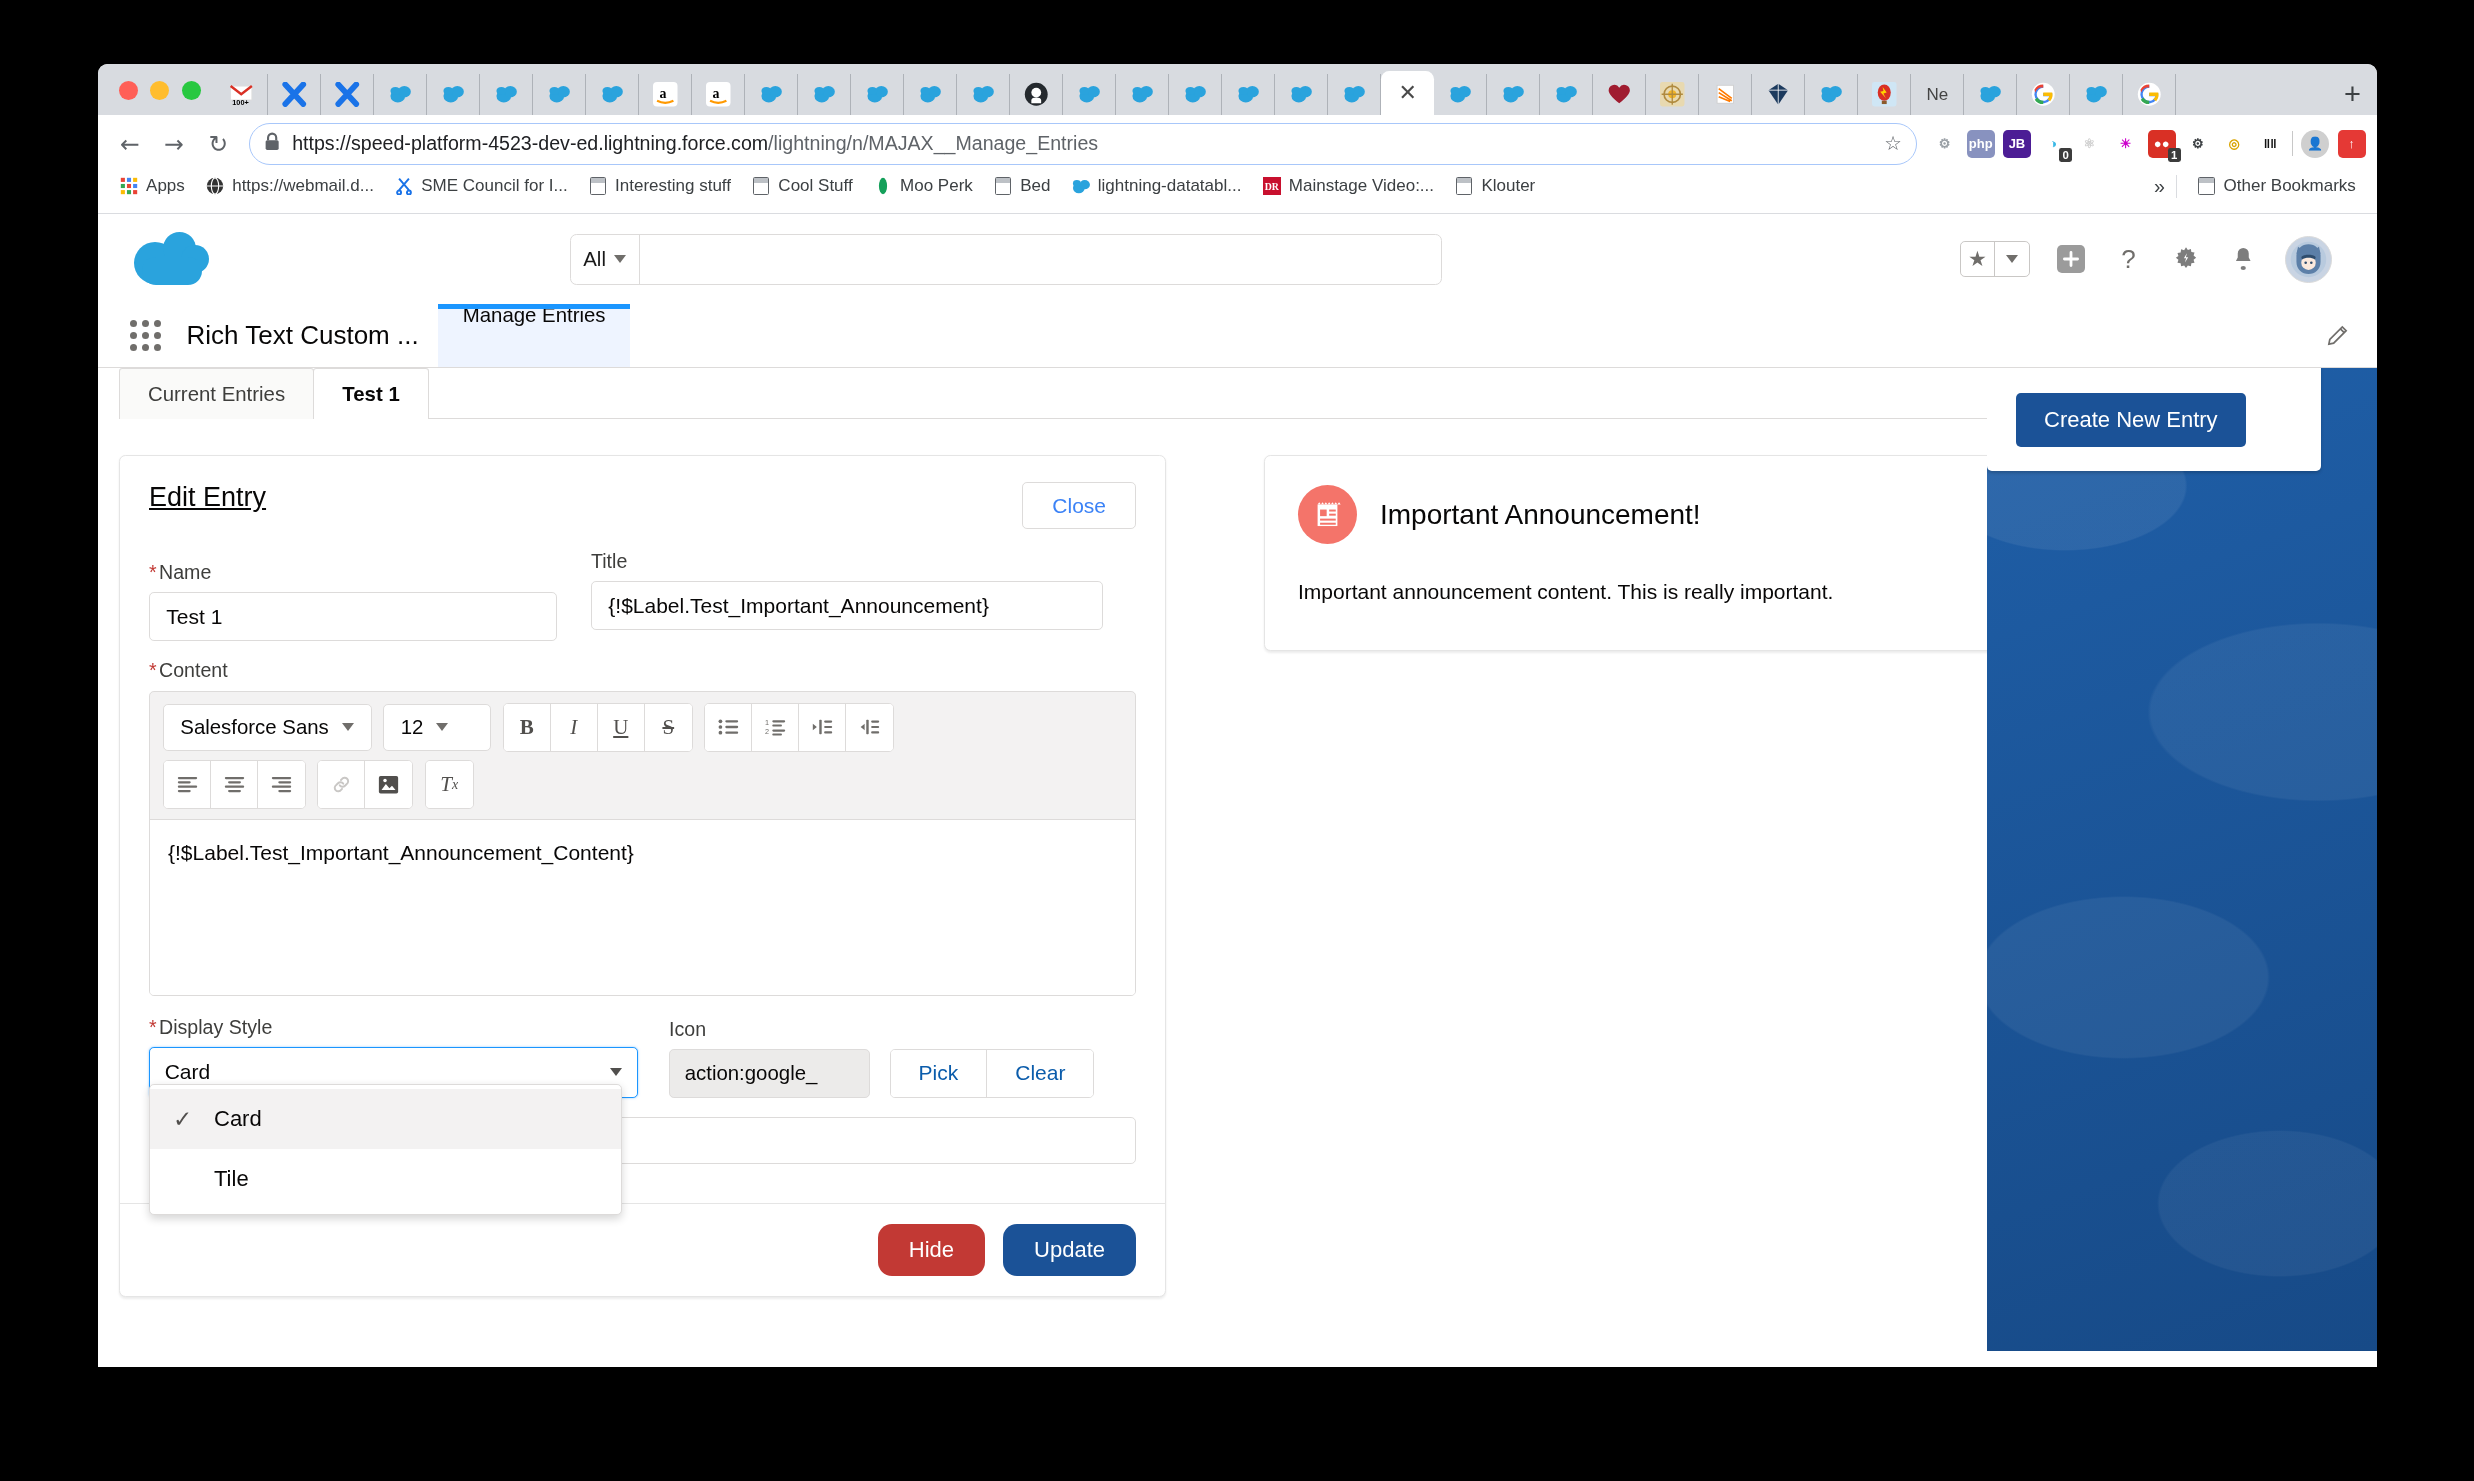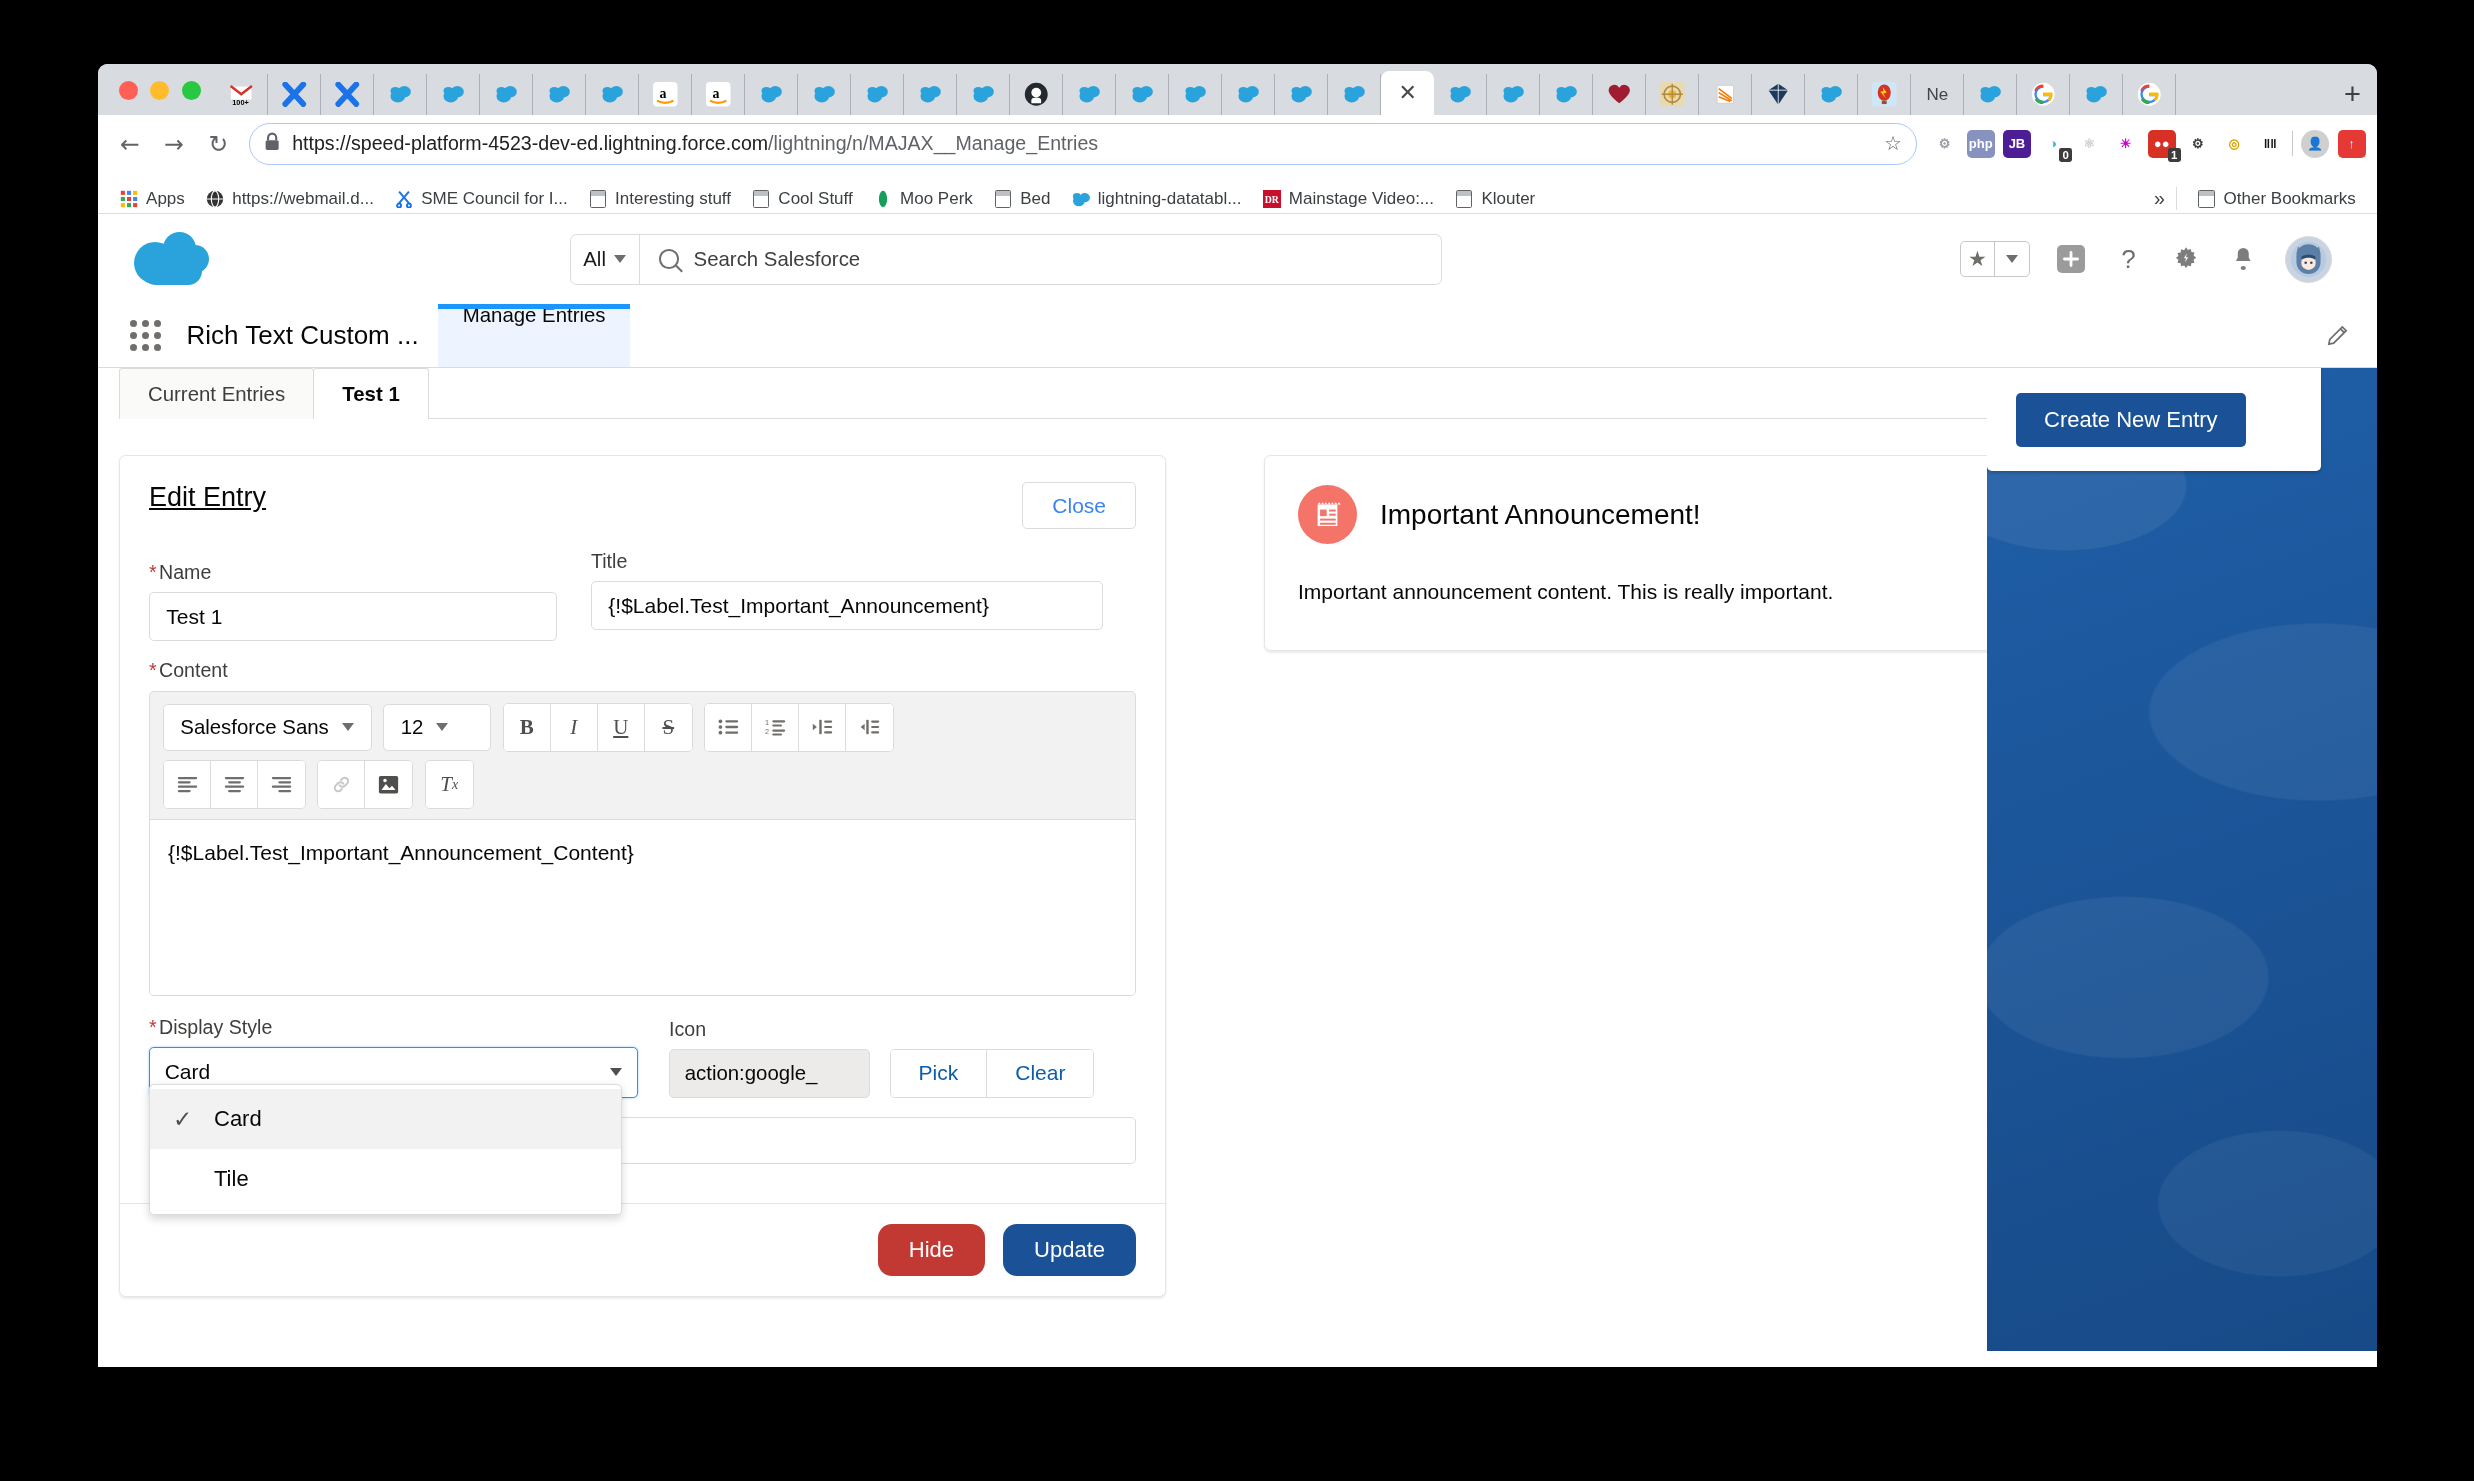--- a/index.html
+++ b/index.html
@@ -82,21 +82,21 @@
     font-size: 13px; color: #fff; font-weight: bold; position: relative;
   }
   .ext-badge {
     position: absolute; right: -4.9px; bottom: -4.9px; background: #3c3c3c; color: #fff;
     font-size: 11.4px; border-radius: 2.4px; padding: 0 3.3px; line-height: 14.7px;
   }
   .ext-sep { width: 0.8px; height: 24.5px; background: #c8c8c8; }
 
   
   #bookmarks-bar {
-    height: 42px; display: flex; align-items: flex-end; gap: 4.1px;
+    height: 42px; display: flex; align-items: flex-start; gap: 4.1px;
     padding: 0 13px; background: #fff; border-bottom: 0.8px solid #dadce0;
     font-size: 17px; color: #3c4043;
   }
   .bm { display: flex; align-items: center; gap: 7.3px; padding: 4.1px 8.2px; border-radius: 4.9px; white-space: nowrap; }
   .bm-ico { width: 19.6px; height: 19.6px; display: flex; align-items: center; justify-content: center; }
   .folder-ico {
     width: 16.3px; height: 18px; border: 1.6px solid #5f6368; border-radius: 1.6px;
     background: linear-gradient(#bdc1c6 0 4.9px, #fff 4.9px 100%);
   }
   #bm-overflow { margin-left: auto; display: flex; align-items: center; gap: 11.4px; }
@@ -769,24 +769,20 @@
         <span class="sf-cloud" style="width:42px;height:42px;left:0;top:11.4px;"></span>
         <span class="sf-cloud" style="width:33px;height:33px;left:29px;top:1.6px;"></span>
         <span class="sf-cloud" style="width:28px;height:28px;left:47px;top:14.7px;"></span>
         <span class="sf-cloud" style="width:60px;height:28px;left:8.2px;top:26px;border-radius:14.7px;"></span>
       </div>
 
       <div id="sf-search-wrap">
         <div id="sf-scope">
           <span>All</span>
           <span class="caret"></span>
-        </div>
-        <div id="sf-search-box">
-          <span class="search-glass"></span>
-          <span id="sf-search-placeholder">Search Salesforce</span>
         </div>
       </div>
 
       <div id="sf-header-actions">
         <span class="fav-btn">
           <div style="color:#706e6b;font-size:21px;">★</div>
           <div>
               <span class="caret"></span>
             </div>
         </span>

